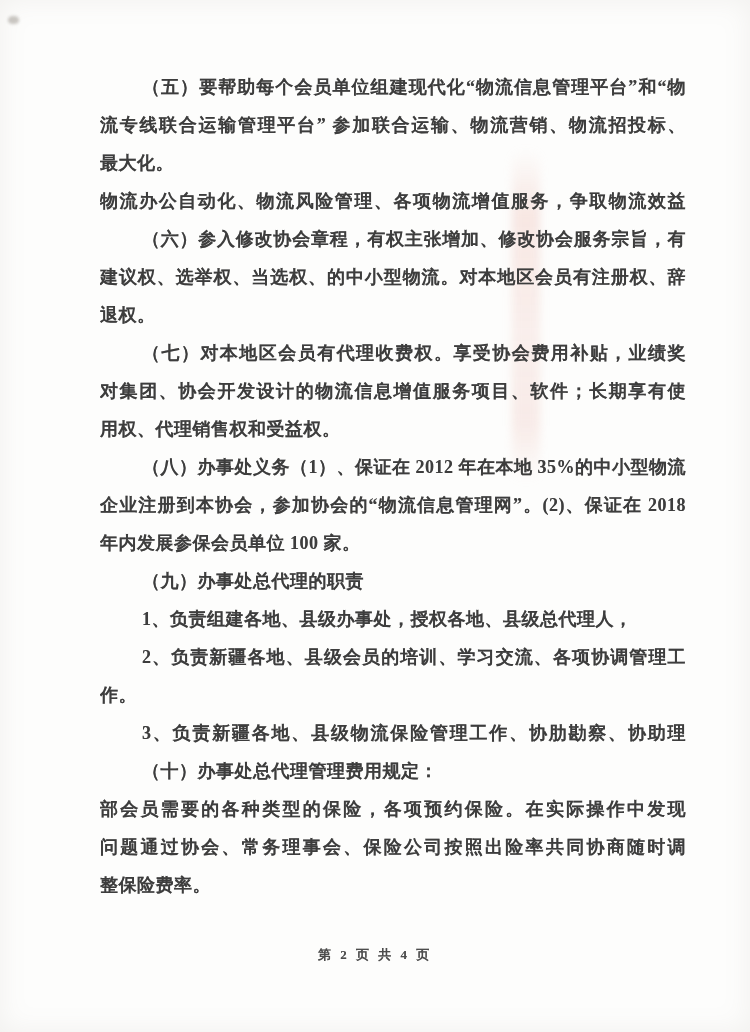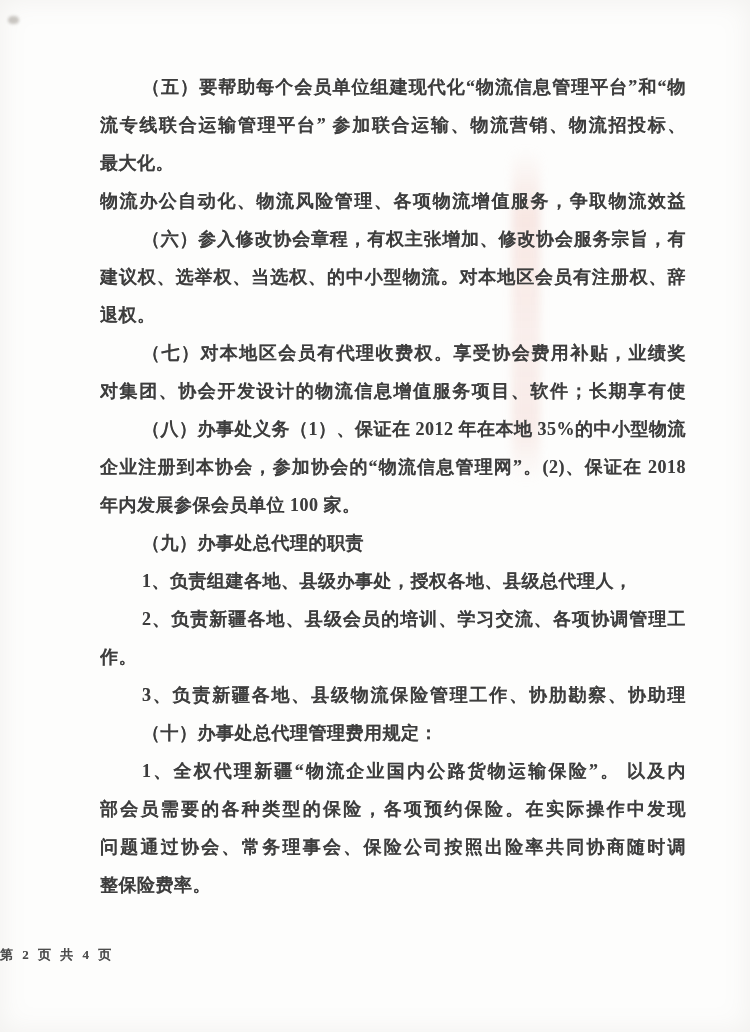--- a/index.html
+++ b/index.html
@@ -29,21 +29,21 @@
     white-space: normal;
     overflow: hidden;
   }
   .line.indent { text-indent: 42px; }
   .line.justify { text-align: justify; text-align-last: justify; }
   .footer {
     position: absolute;
     top: 946px;
     left: 0;
     width: 100%;
-    text-align: left;
+    text-align: center;
     font-size: 13px;
     letter-spacing: 3px;
     color: #4c4c4c;
     font-weight: 600;
     text-shadow: 0 0 0.5px rgba(90,90,90,0.5);
   }
   
   .streak-main {
     position: absolute;
     left: 512px;
@@ -81,28 +81,28 @@
   <div class="content" id="content">
       <div class="line indent justify">（五）要帮助每个会员单位组建现代化“物流信息管理平台”和“物</div>
       <div class="line justify">流专线联合运输管理平台” 参加联合运输、物流营销、物流招投标、</div>
       <div class="line">最大化。</div>
       <div class="line justify">物流办公自动化、物流风险管理、各项物流增值服务，争取物流效益</div>
       <div class="line indent justify">（六）参入修改协会章程，有权主张增加、修改协会服务宗旨，有</div>
       <div class="line justify">建议权、选举权、当选权、的中小型物流。对本地区会员有注册权、辞</div>
       <div class="line">退权。</div>
       <div class="line indent justify">（七）对本地区会员有代理收费权。享受协会费用补贴，业绩奖励。</div>
       <div class="line justify">对集团、协会开发设计的物流信息增值服务项目、软件；长期享有使</div>
+      <div class="line">用权、代理销售权和受益权。</div>
       <div class="line indent justify">（八）办事处义务（1）、保证在 2012 年在本地 35%的中小型物流</div>
       <div class="line justify">企业注册到本协会，参加协会的“物流信息管理网”。(2)、保证在 2018</div>
       <div class="line">年内发展参保会员单位 100 家。</div>
       <div class="line indent">（九）办事处总代理的职责</div>
       <div class="line indent">1、负责组建各地、县级办事处，授权各地、县级总代理人，</div>
       <div class="line indent justify">2、负责新疆各地、县级会员的培训、学习交流、各项协调管理工</div>
       <div class="line">作。</div>
       <div class="line indent justify">3、负责新疆各地、县级物流保险管理工作、协肋勘察、协助理赔。</div>
       <div class="line indent">（十）办事处总代理管理费用规定：</div>
-      <div class="line indent justify">1、全权代理新疆“物流企业国内公路货物运输保险”。 以及内</div>
       <div class="line justify">部会员需要的各种类型的保险，各项预约保险。在实际操作中发现</div>
       <div class="line justify">问题通过协会、常务理事会、保险公司按照出险率共同协商随时调</div>
       <div class="line">整保险费率。</div>
     </div>
   <div class="footer">第 2 页 共 4 页</div>
 </div>
 
 </body></html>

